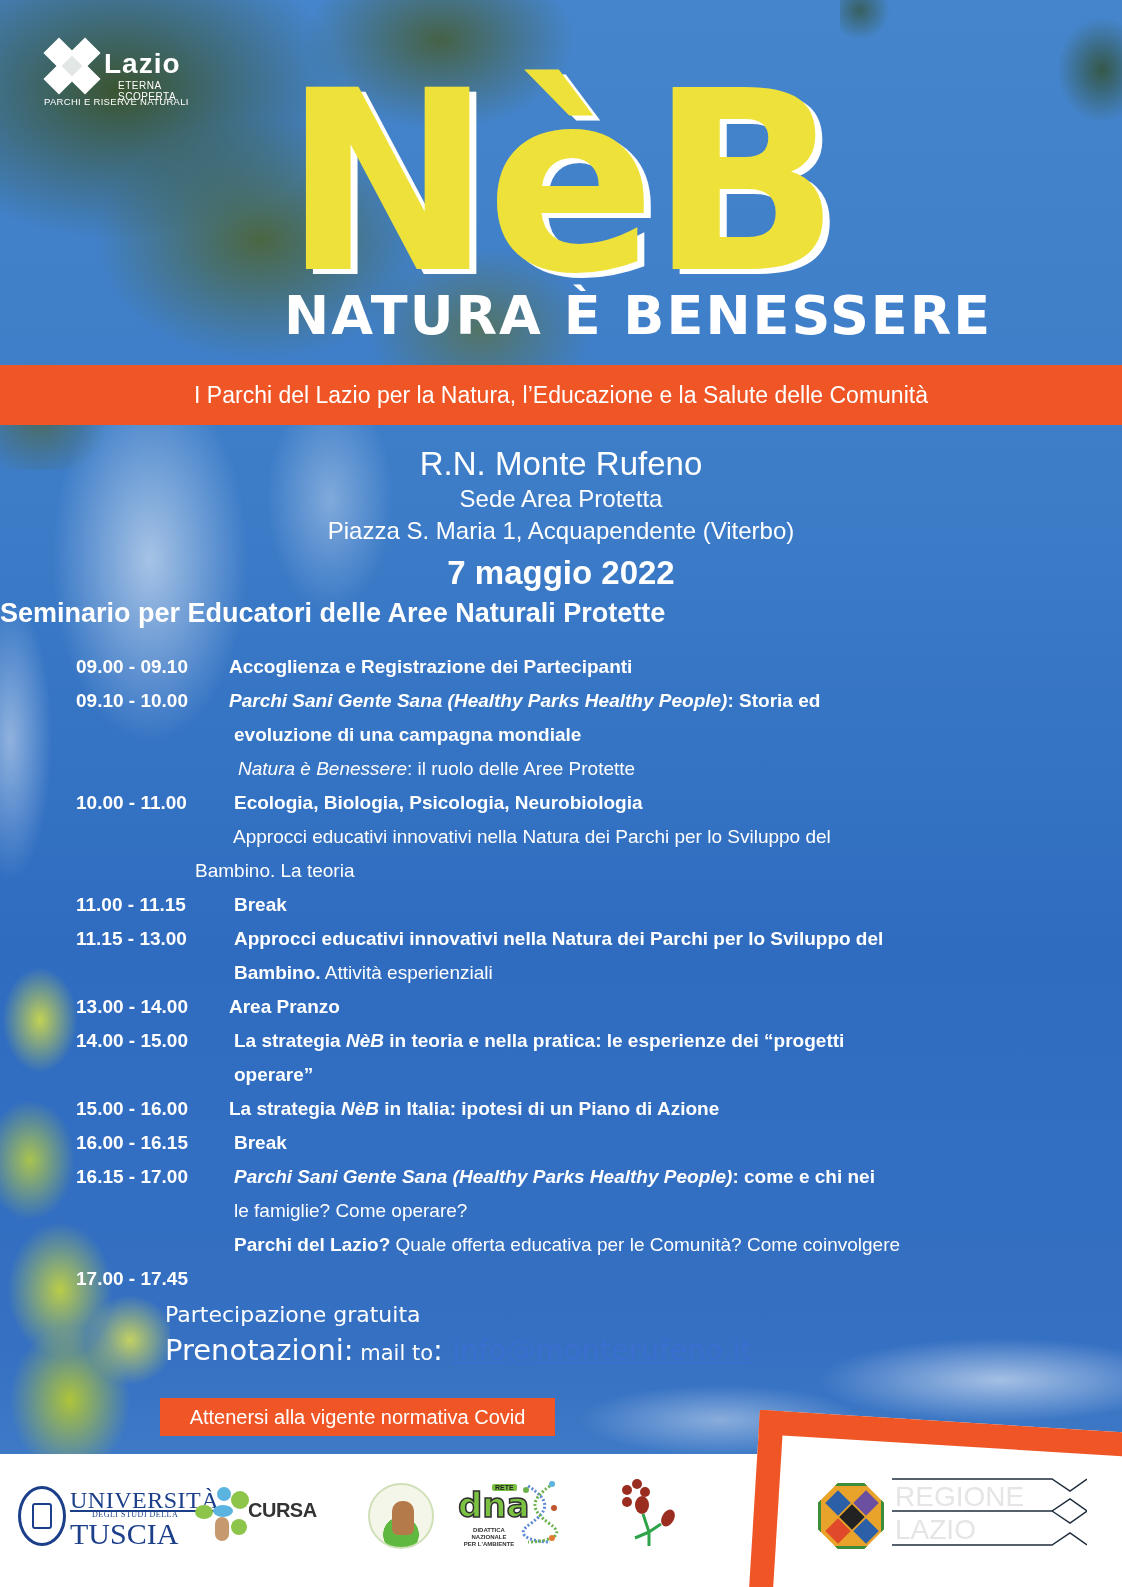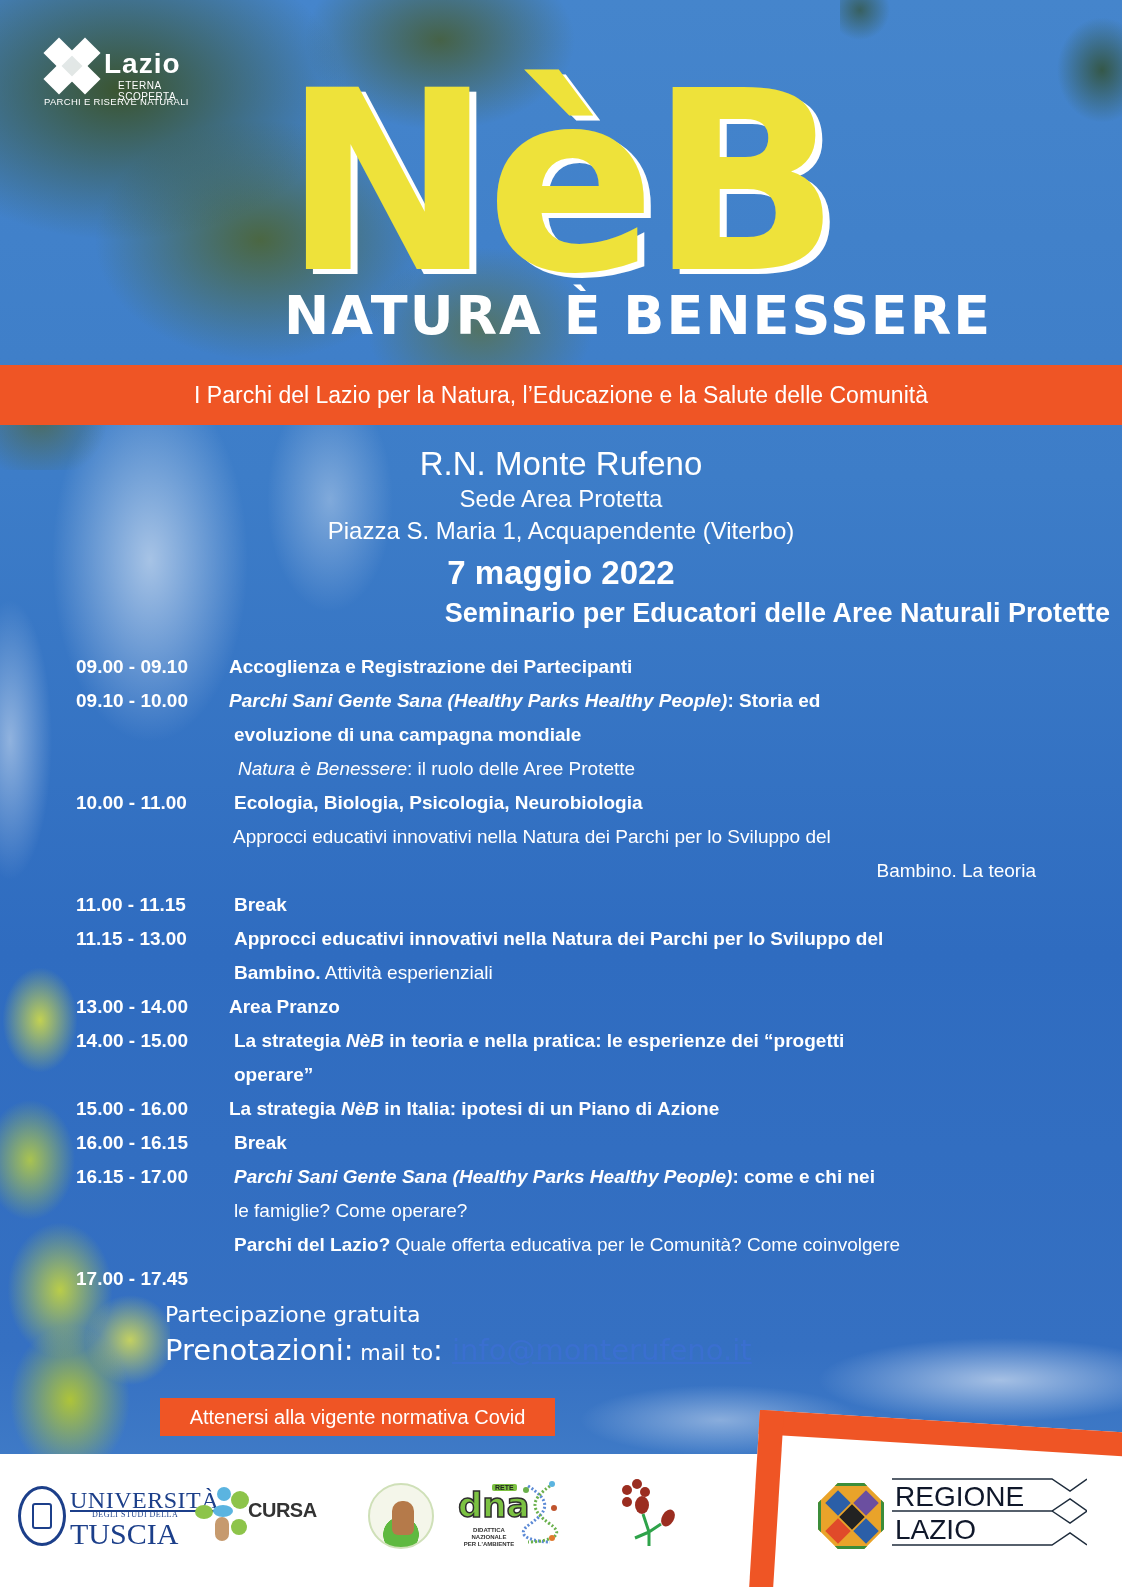--- a/index.html
+++ b/index.html
@@ -81,21 +81,21 @@
     display: flex; align-items: center; justify-content: center;
   }
   .band-text { color: #fff; font-size: 23px; font-family: "Liberation Sans", sans-serif; }
 
   
   .venue { position: absolute; left: 0; top: 444px; width: 1122px; text-align: center; color: #fff; }
   .venue-name { font-size: 33px; line-height: 40px; }
   .venue-sede { font-size: 24px; line-height: 30px; }
   .venue-addr { font-size: 24px; line-height: 34px; }
   .date { position: absolute; left: 0; top: 554px; width: 1122px; text-align: center; color: #fff; font-size: 33px; font-weight: bold; }
-  .seminar { position: absolute; left: 0; top: 598px; width: 1110px; text-align: right; color: #fff; font-size: 27px; font-weight: bold; }
+  .seminar { position: absolute; left: 0; top: 598px; width: 1110px; text-align: left; color: #fff; font-size: 27px; font-weight: bold; }
 
   
   .schedule { position: absolute; left: 76px; top: 650px; width: 960px; color: #fff; font-size: 19px; }
   .row { position: relative; line-height: 34px; }
   .time { position: absolute; left: 0; top: 0; font-weight: bold; width: 150px; white-space: nowrap; }
   .desc { margin-left: 153px; }
   .desc.in2 { margin-left: 158px; }
   .b { font-weight: bold; }
   .i { font-style: italic; }
 
@@ -155,21 +155,21 @@
   .dna-helix { left: 520px; top: 1480px; width: 40px; height: 66px; }
 
   .flower { left: 615px; top: 1478px; width: 70px; height: 70px; }
 
   .regione-emblem {
     left: 818px; top: 1483px; width: 66px; height: 66px;
     background: #e9a32a; border: 3px solid #3c8d3a;
     clip-path: polygon(30% 0, 70% 0, 100% 30%, 100% 70%, 70% 100%, 30% 100%, 0 70%, 0 30%);
   }
   .regione-emblem i { position: absolute; width: 18px; height: 18px; }
-  .regione-text { left: 895px; top: 1480px; color: #0f172a; font-size: 28px; line-height: 33px; font-family: "Liberation Sans", sans-serif; }
+  .regione-text { left: 895px; top: 1480px; color: #e5e5e5; font-size: 28px; line-height: 33px; font-family: "Liberation Sans", sans-serif; }
   .regione-lines { left: 892px; top: 1477px; width: 195px; height: 70px; }
 </style>
 </head>
 <body>
 
 <div class="poster"></div>
 <div class="pine"></div>
 <div class="pine-right"></div>
 <div class="pine-topright"></div>
 <div class="leaves"></div>
@@ -210,21 +210,21 @@
   <div class="row">
     <span class="time">09.10 - 10.00</span>
     <div class="desc b"><span class="i">Parchi Sani Gente Sana (Healthy Parks Healthy People)</span><span>: Storia ed</span></div>
     <div class="desc in2 b">evoluzione di una campagna mondiale</div>
     <div class="desc" style="margin-left:162px;"><span class="i">Natura è Benessere</span><span>:  il ruolo delle Aree Protette</span></div>
   </div>
   <div class="row">
     <span class="time">10.00 - 11.00</span>
     <div class="desc in2 b">Ecologia, Biologia, Psicologia, Neurobiologia</div>
     <div class="desc" style="margin-left:157px;">Approcci educativi innovativi nella Natura dei Parchi per lo Sviluppo del</div>
-    <div class="desc" style="margin-left:94px;text-align:right;">Bambino. La teoria</div>
+    <div class="desc" style="margin-left:119px;">Bambino. La teoria</div>
   </div>
   <div class="row">
     <span class="time">11.00 - 11.15</span>
     <div class="desc in2 b">Break</div>
   </div>
   <div class="row">
     <span class="time">11.15 - 13.00</span>
     <div class="desc in2 b">Approcci educativi innovativi nella Natura dei Parchi per lo Sviluppo del</div>
     <div class="desc in2"><span class="b">Bambino.</span><span> Attività esperienziali</span></div>
   </div>

